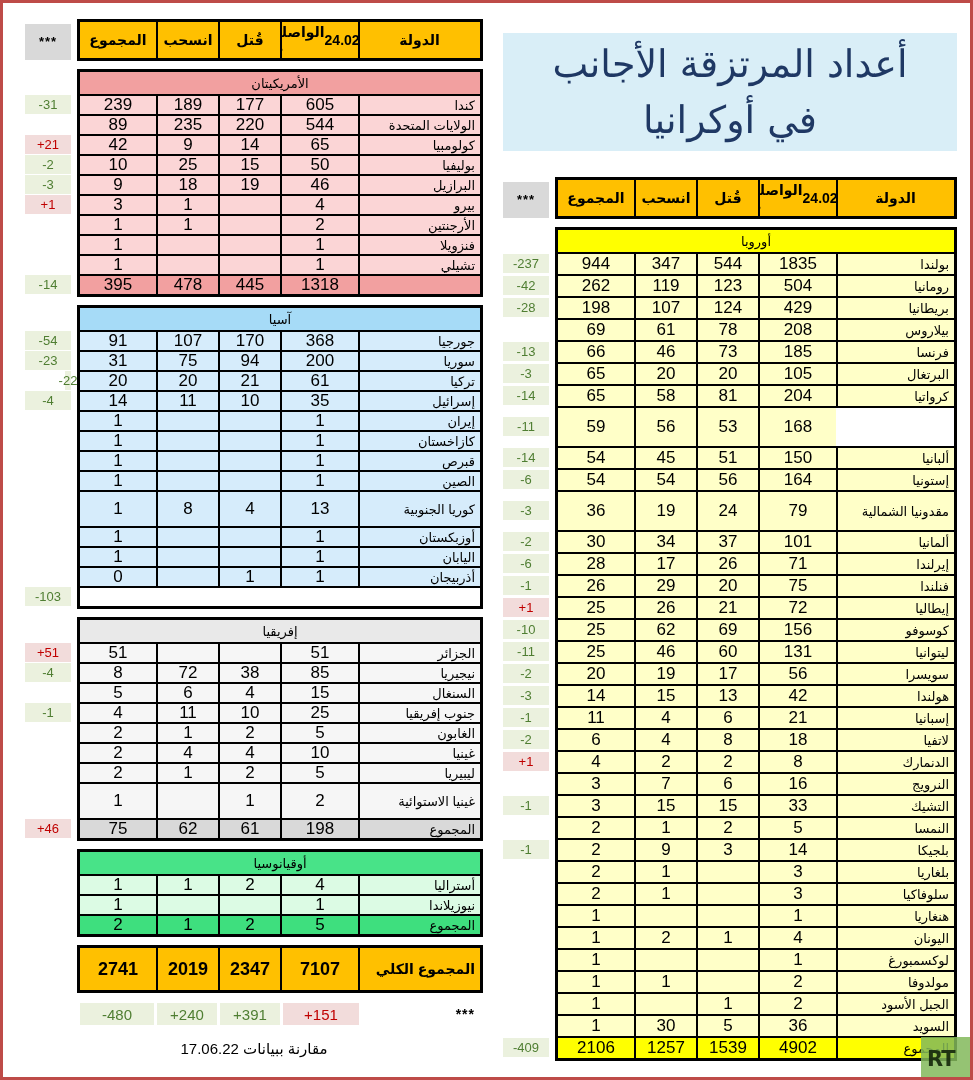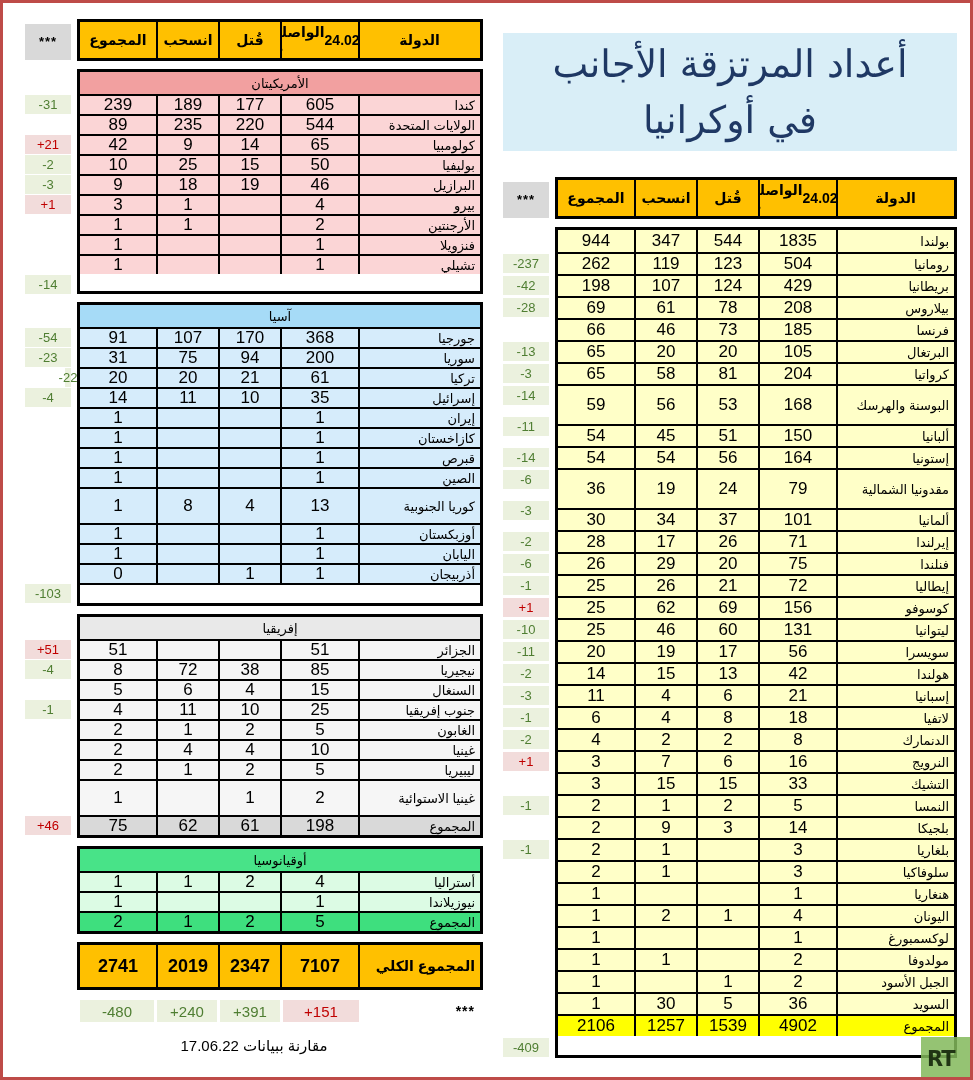--- a/index.html
+++ b/index.html
@@ -216,20 +216,29 @@
             </div>
             <div class="row" style="height: 20px;">
               <div class="cell c-total">1</div>
               <div class="cell c-with"></div>
               <div class="cell c-kill"></div>
               <div class="cell c-arr">1</div>
               <div class="cell c-country">
                 <span>تشيلي</span>
               </div>
             </div>
+            <div class="row total-row" style="height: 20px;">
+              <div class="cell c-total">395</div>
+              <div class="cell c-with">478</div>
+              <div class="cell c-kill">445</div>
+              <div class="cell c-arr">1318</div>
+              <div class="cell c-country">
+                <span></span>
+              </div>
+            </div>
           </div>
         </div>
         <div class="sec t-asia">
           <div class="gutter">
             <div class="slot" style="height: 22px;"></div>
             <div class="slot" style="height: 20px;">
               <div class="chg neg">-54</div>
             </div>
             <div class="slot" style="height: 20px;">
               <div class="chg neg">-23</div>
@@ -657,20 +666,21 @@
             <div class="slot" style="height: 22px;"></div>
             <div class="slot" style="height: 22px;"></div>
             <div class="slot" style="height: 22px;"></div>
             <div class="slot" style="height: 22px;"></div>
             <div class="slot" style="height: 22px;"></div>
             <div class="slot" style="height: 22px;">
               <div class="chg neg">-409</div>
             </div>
           </div>
           <div class="tbl">
+            <div class="sec-head">أوروبا</div>
             <div class="row" style="height: 22px;">
               <div class="cell c-total">944</div>
               <div class="cell c-with">347</div>
               <div class="cell c-kill">544</div>
               <div class="cell c-arr">1835</div>
               <div class="cell c-country">
                 <span>بولندا</span>
               </div>
             </div>
             <div class="row" style="height: 22px;">
@@ -725,23 +735,20 @@
               <div class="cell c-arr">204</div>
               <div class="cell c-country">
                 <span>كرواتيا</span>
               </div>
             </div>
             <div class="row" style="height: 40px;">
               <div class="cell c-total">59</div>
               <div class="cell c-with">56</div>
               <div class="cell c-kill">53</div>
               <div class="cell c-arr">168</div>
-              <div class="cell c-country">
-                <span>البوسنة والهرسك</span>
-              </div>
             </div>
             <div class="row" style="height: 22px;">
               <div class="cell c-total">54</div>
               <div class="cell c-with">45</div>
               <div class="cell c-kill">51</div>
               <div class="cell c-arr">150</div>
               <div class="cell c-country">
                 <span>ألبانيا</span>
               </div>
             </div>

